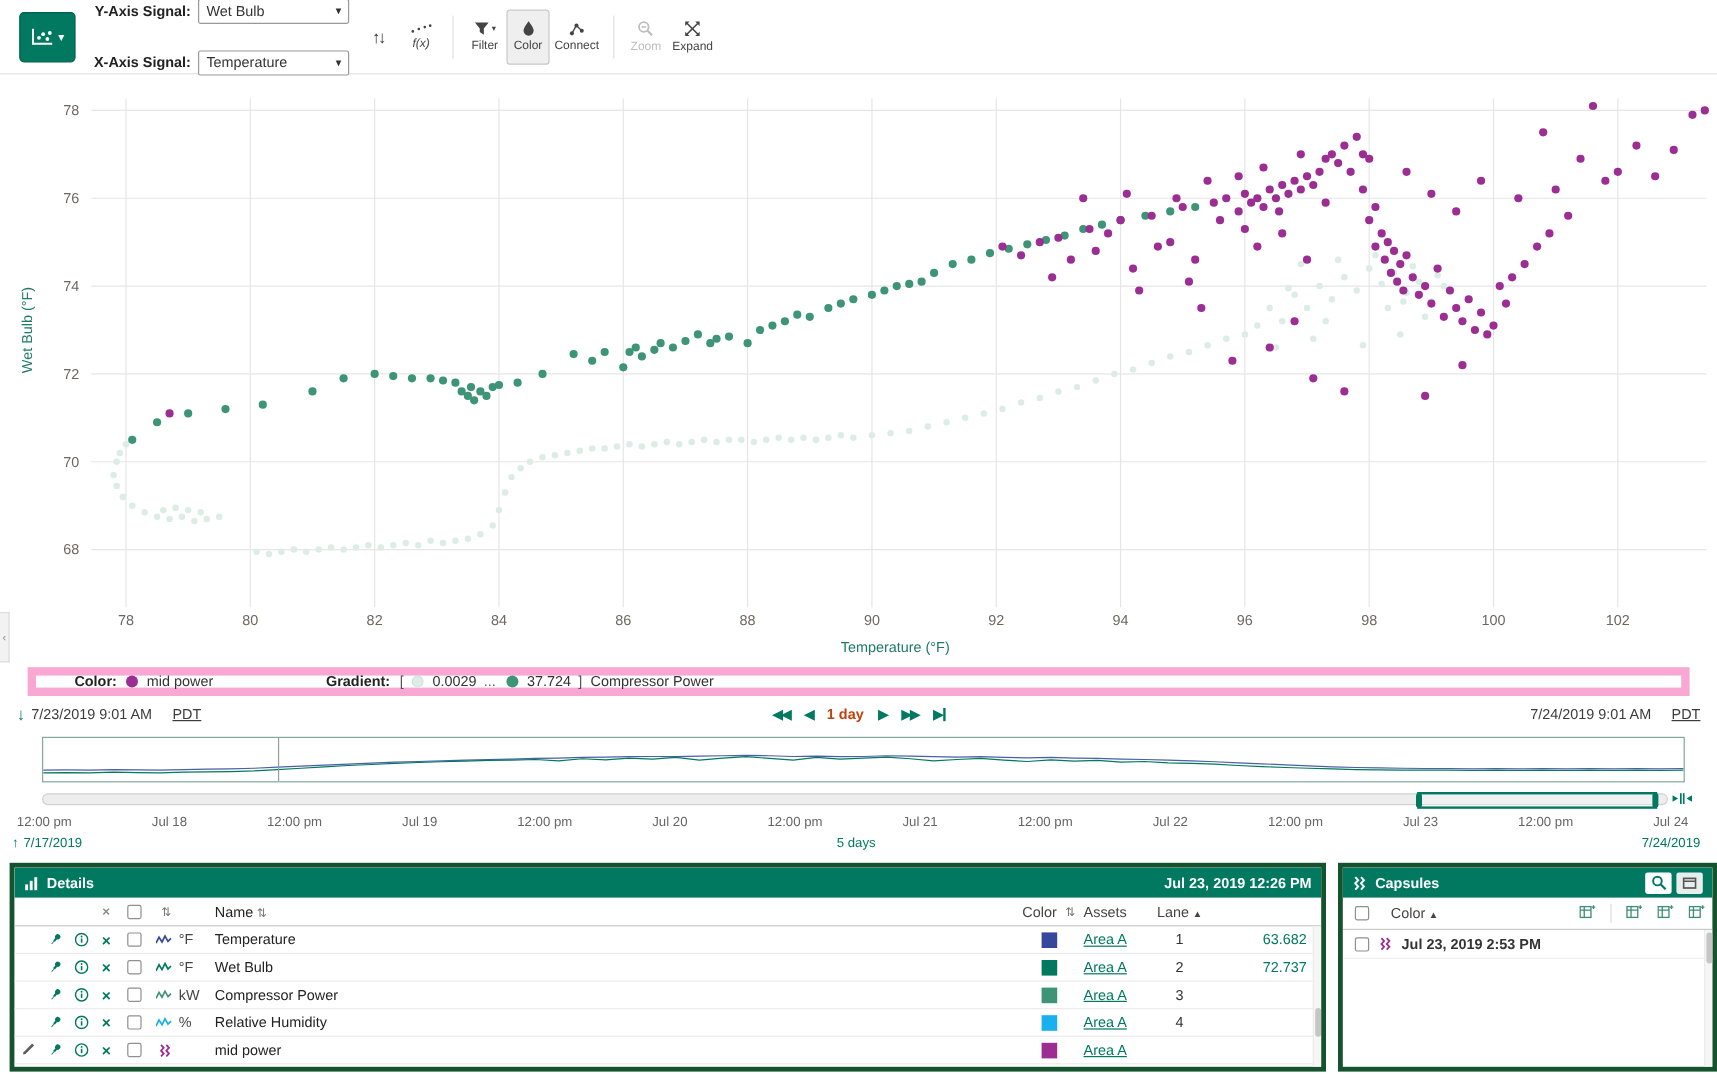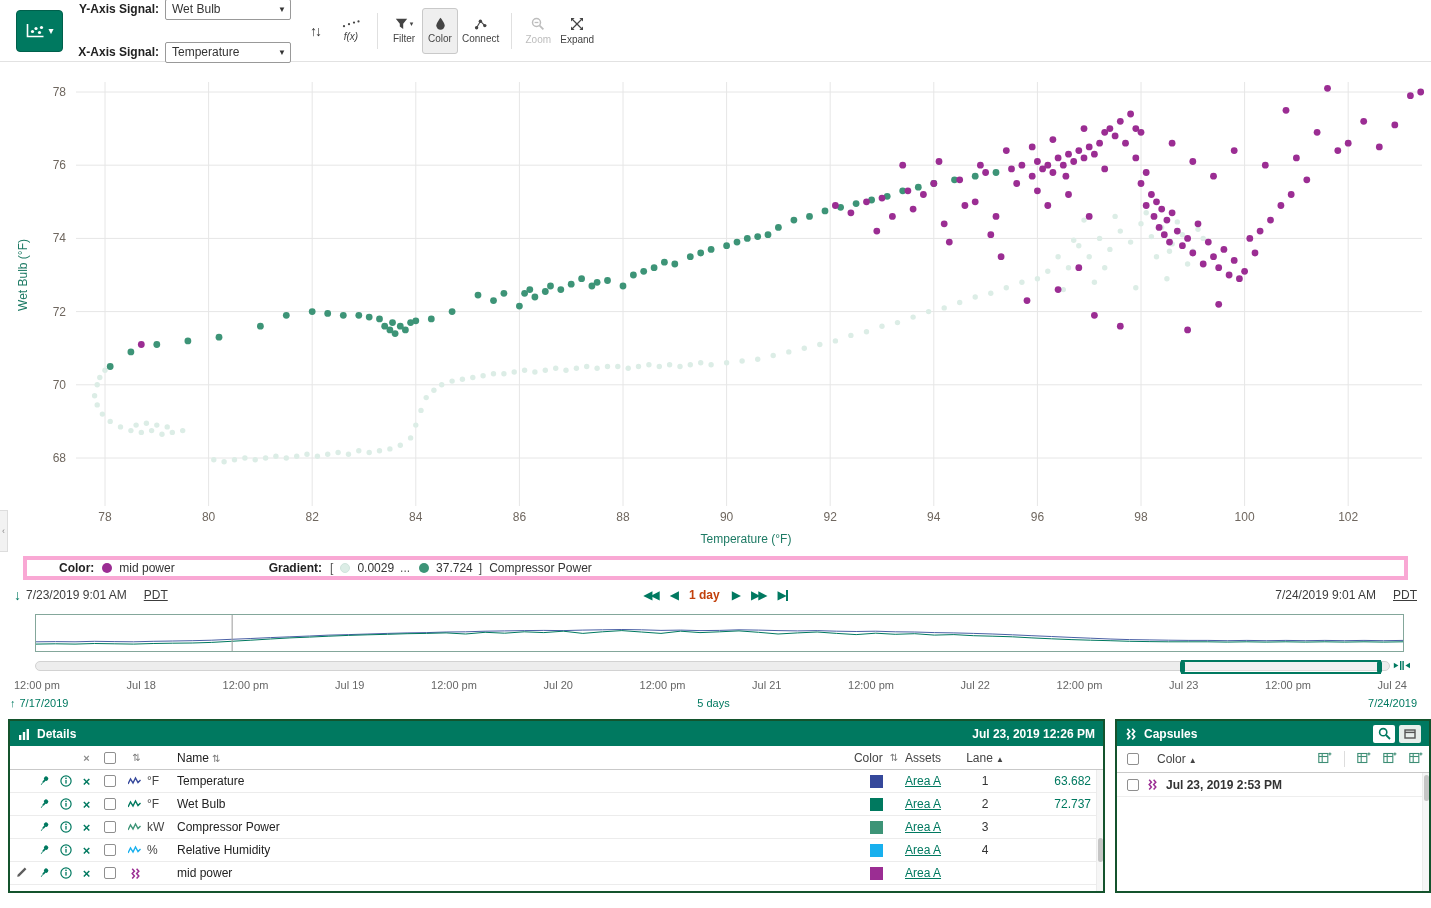--- a/index.html
+++ b/index.html
@@ -26,21 +26,21 @@
   .vdiv{width:1px;height:36px;background:#e0e0e0;margin:0 8px;}
   .mini-caret{font-size:7px;color:#444;margin-left:2px;}
   .icon-wrap{display:flex;align-items:center;}
 
   
   .scatter-region{height:494px;position:relative;}
   #scatter-svg{display:block;}
   .edge-tab{position:absolute;left:0;top:448px;width:8px;height:42px;background:#f2f2f2;border:1px solid #ddd;border-left:none;color:#888;font-size:9px;display:flex;align-items:center;justify-content:center;cursor:pointer;}
 
   
-  .legend-bar{height:24px;margin:0 23px 0 23px;border:4px solid #f9a8d4;display:flex;align-items:center;padding-left:32px;font-size:12px;background:#fff;}
+  .legend-bar{height:24px;margin:0 23px 0 23px;border:7px solid #f9a8d4;display:flex;align-items:center;padding-left:32px;font-size:12px;background:#fff;}
   .lg-label{font-weight:bold;color:#222;margin-right:8px;}
   .lg-gradient{margin-left:88px;}
   .lg-val{color:#333;margin-right:6px;}
   .dot{width:10px;height:10px;border-radius:50%;display:inline-block;margin-right:7px;}
   .dot-sm{border:1px solid #cfe4dc;}
   .lg-bracket{color:#555;margin-right:7px;}
   .lg-ell{color:#555;margin-right:9px;}
 
   
   .timenav{height:30px;display:flex;align-items:center;padding:0 14px;position:relative;}
@@ -70,21 +70,21 @@
   
   .ov-axis{display:flex;justify-content:space-between;margin:6px 24px 0 14px;font-size:11px;color:#666;}
   .ov-dates{display:flex;align-items:center;margin:4px 14px 0 10px;font-size:11px;color:#007960;position:relative;height:16px;}
   .ov-start{display:flex;gap:4px;align-items:center;}
   .ov-span{position:absolute;left:0;right:0;text-align:center;}
   .ov-end{margin-left:auto;}
   .up-arrow{font-weight:bold;}
 
   
   .bottom{display:flex;align-items:flex-start;padding:8px 0 0 8px;gap:10px;}
-  .panel{border:2px solid #14532d;background:#fff;height:174px;position:relative;overflow:hidden;}
+  .panel{border:4px solid #14532d;background:#fff;height:174px;position:relative;overflow:hidden;}
   .details-panel{flex:1;}
   .capsules-panel{width:316px;}
   .panel-hdr{height:25px;background:#007960;color:#fff;display:flex;align-items:center;padding:0 8px;gap:7px;font-weight:bold;font-size:12px;}
   .panel-hdr .ts{margin-left:auto;font-weight:bold;}
 
   .dhdr,.drow{display:flex;align-items:center;font-size:12px;}
   .dhdr{height:24px;border-bottom:1px solid #c9c9c9;color:#444;}
   .drow{height:23px;border-bottom:1px solid #ececec;}
   .c-edit{width:24px;text-align:center;}
   .c-pin,.c-info,.c-x{width:21px;display:flex;justify-content:center;align-items:center;}

